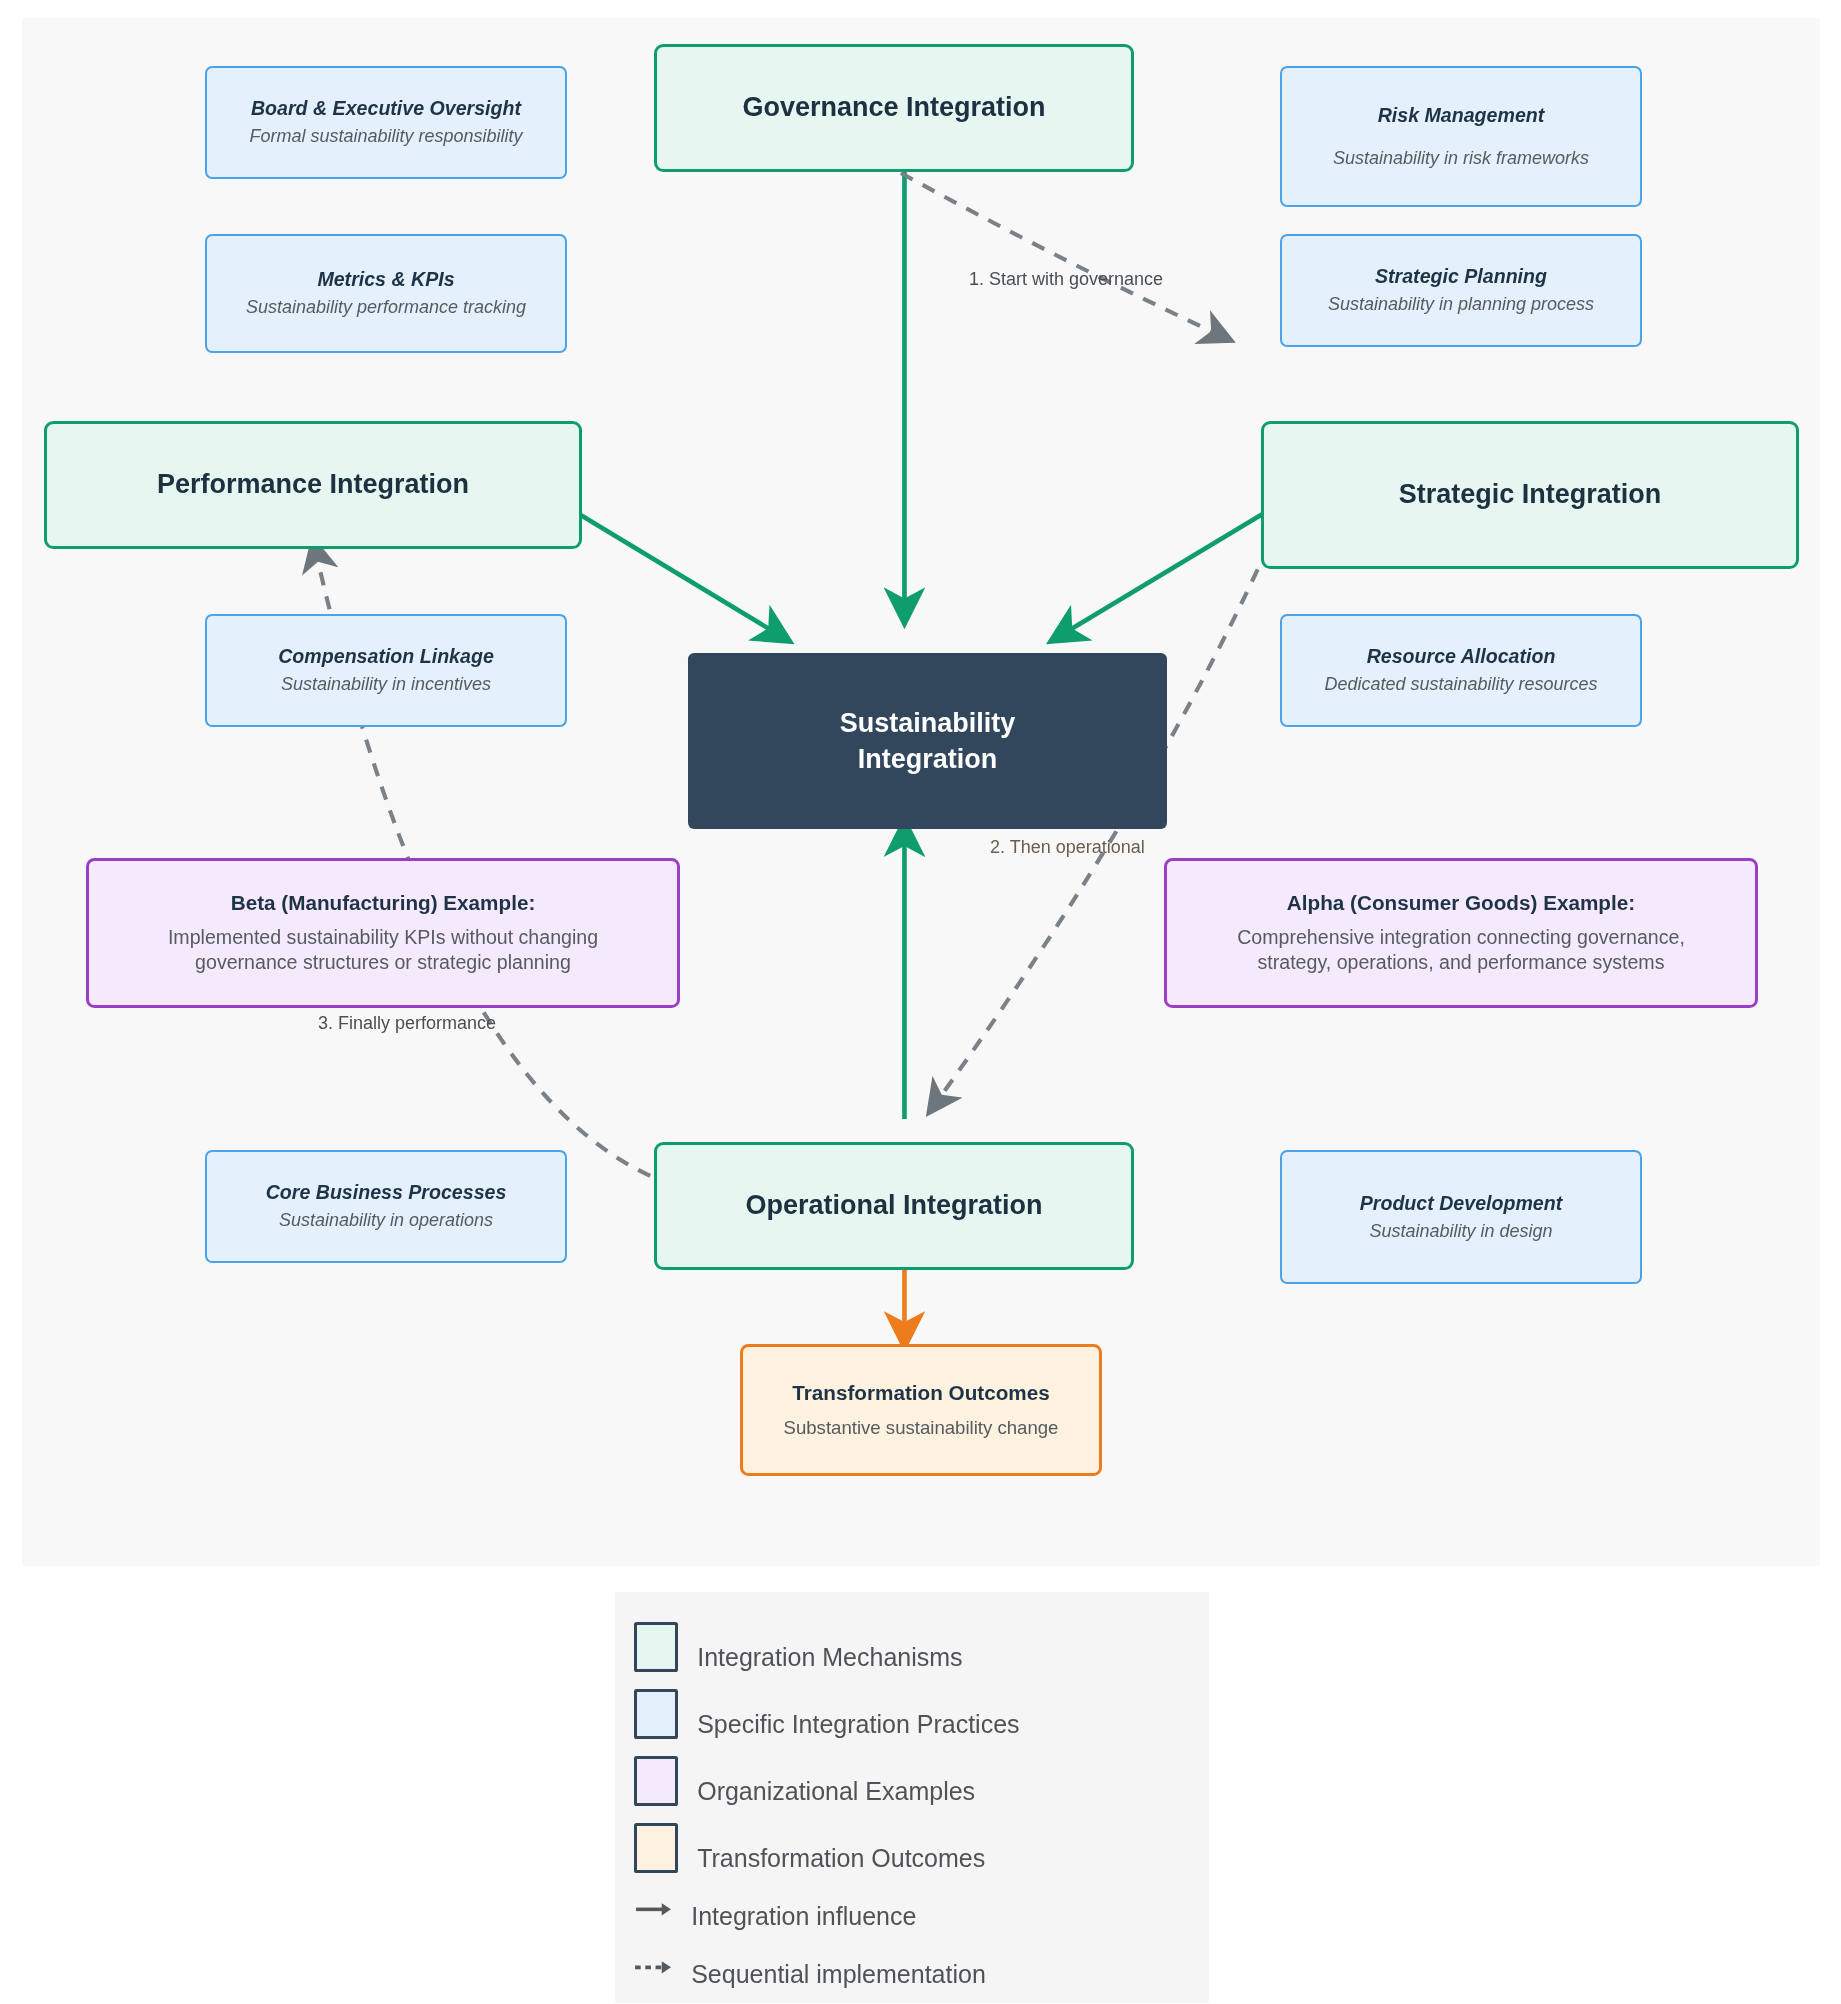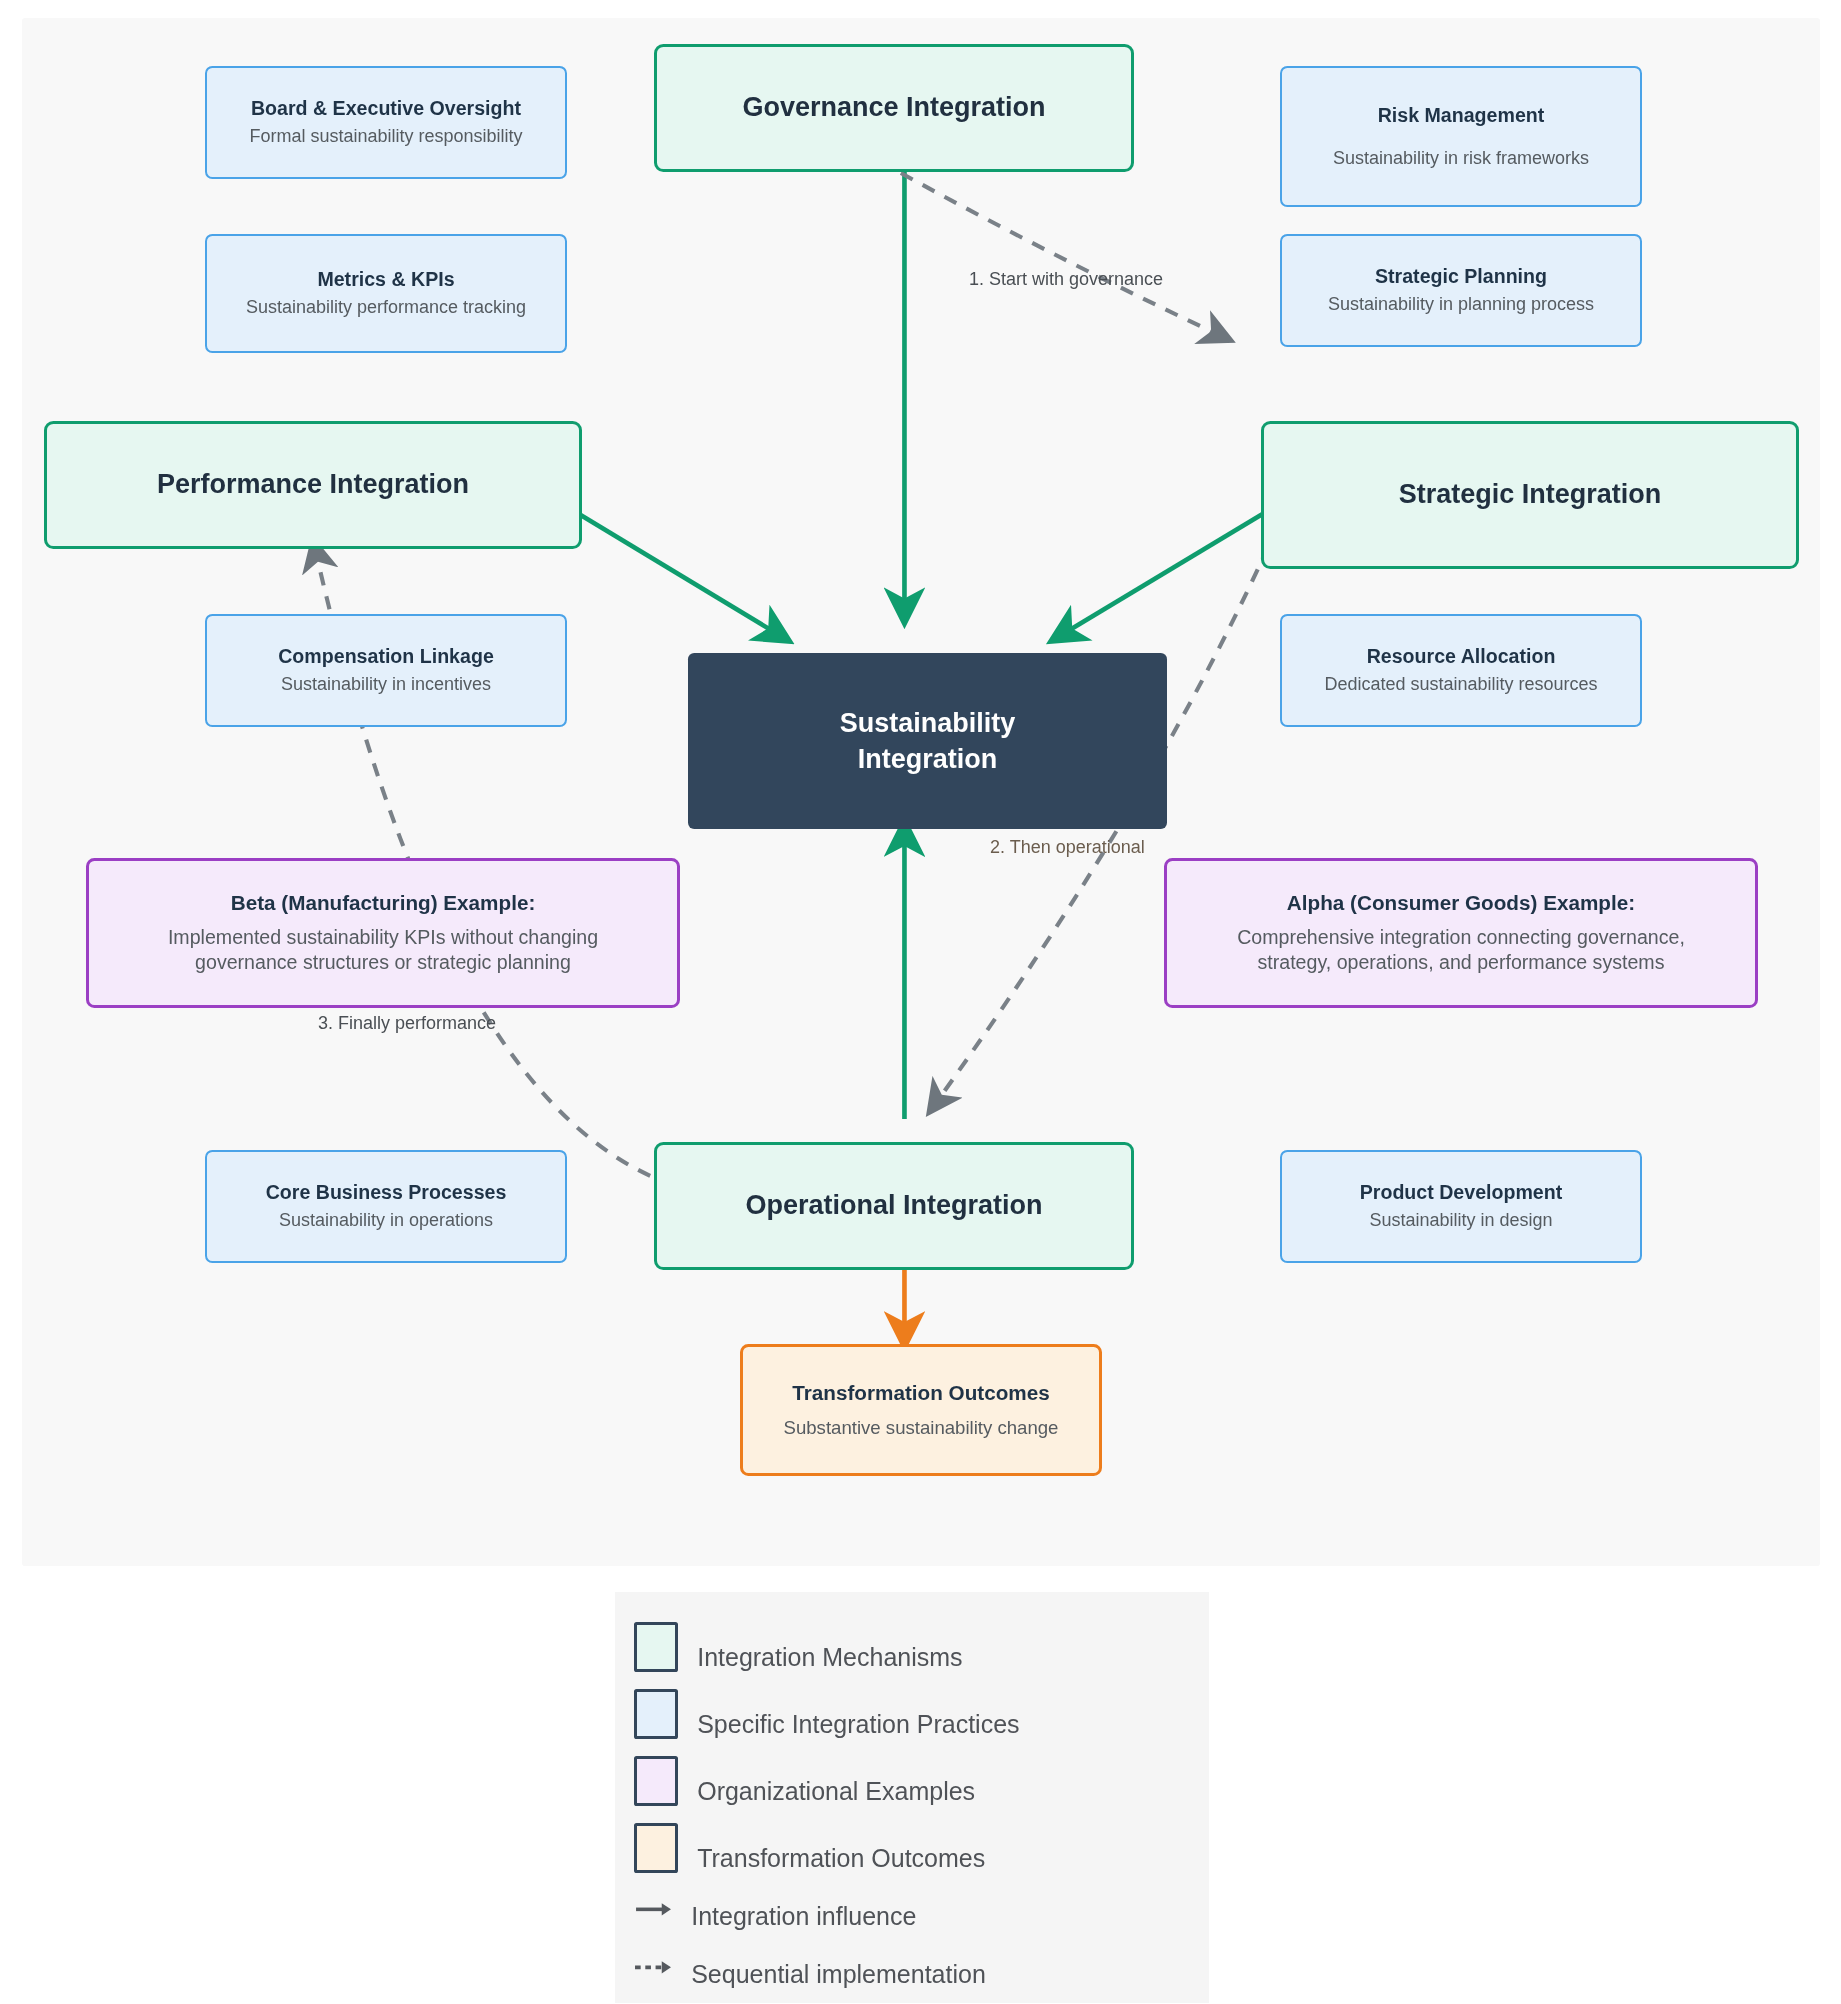--- a/index.html
+++ b/index.html
@@ -61,20 +61,21 @@
     border: 3.6px solid #0f9d6e;
     border-radius: 9.3px;
   }
   .mech .t { font-size: 27px; color: #213040; }
 
   
   .practice {
     background: #e4f0fb;
     border: 2.6px solid #4aa3e8;
     border-radius: 7.2px;
+    font-style: italic;
   }
   .practice .t { font-size: 19.6px; margin-bottom: 4.7px; }
   .practice .s { font-size: 18px; }
 
   
   .example {
     background: #f5eafb;
     border: 3.1px solid #9b3fc4;
     border-radius: 8.3px;
   }
@@ -236,21 +237,21 @@
     <div class="node practice" style="left:1258px; top:596px; width:362px; height:113px;">
       <div class="t">Resource Allocation</div>
       <div class="s">Dedicated sustainability resources</div>
     </div>
 
     <div class="node practice" style="left:183px; top:1132px; width:362px; height:113px;">
       <div class="t">Core Business Processes</div>
       <div class="s">Sustainability in operations</div>
     </div>
 
-    <div class="node practice" style="left:1258px; top:1132px; width:362px; height:113px;">
+    <div class="node practice" style="left:1258px; top:1132px; width:362px; height:134px;">
       <div class="t">Product Development</div>
       <div class="s">Sustainability in design</div>
     </div>
 
     <div class="node example" style="left:64px; top:840px; width:594px; height:150px;">
       <div class="t">Beta (Manufacturing) Example:</div>
       <div class="s">Implemented sustainability KPIs without changing</div>
       <div class="s">governance structures or strategic planning</div>
     </div>
 

